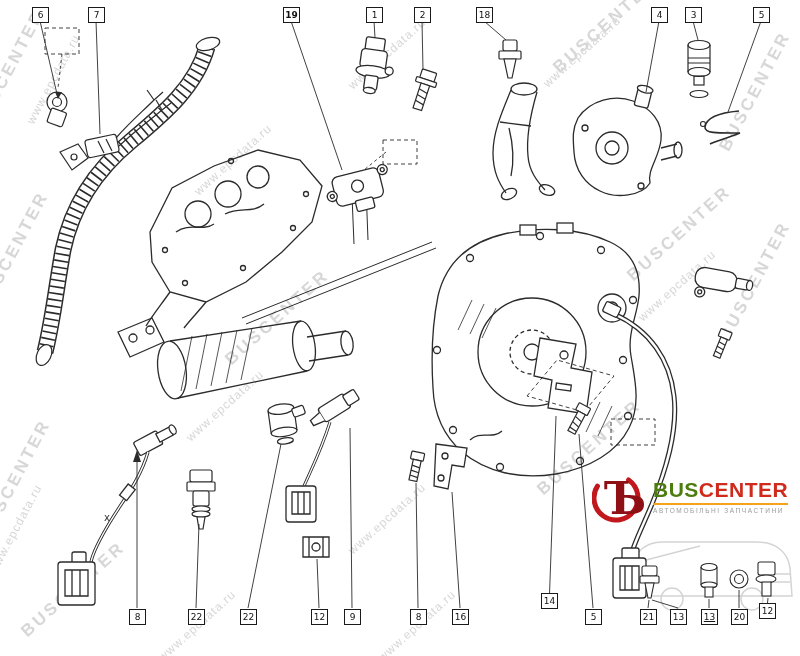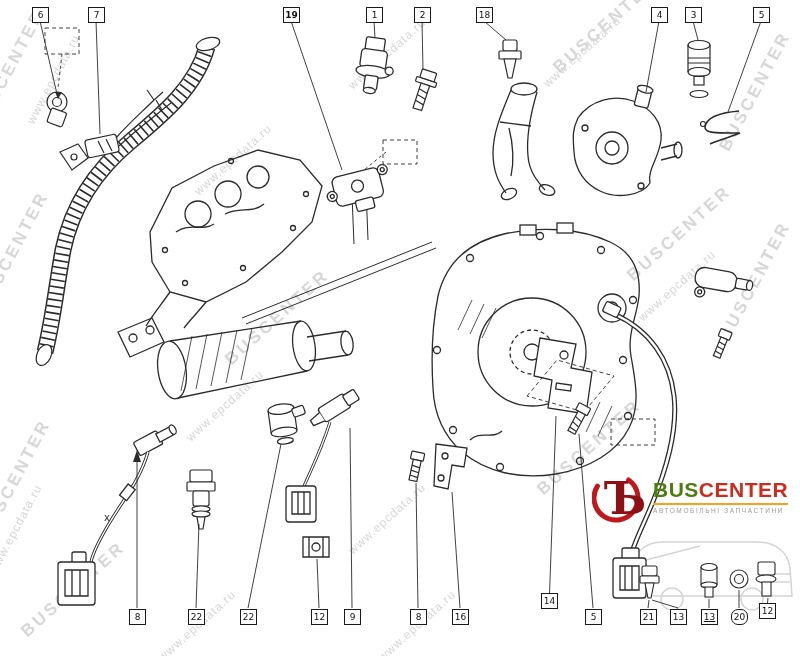--- a/index.html
+++ b/index.html
@@ -405,21 +405,21 @@
   <div class="callout" style="left:240px; top:609px;">22</div>
   <div class="callout" style="left:311px; top:609px;">12</div>
   <div class="callout" style="left:344px; top:609px;">9</div>
   <div class="callout" style="left:410px; top:609px;">8</div>
   <div class="callout" style="left:452px; top:609px;">16</div>
   <div class="callout" style="left:541px; top:593px;">14</div>
   <div class="callout" style="left:585px; top:609px;">5</div>
   <div class="callout" style="left:640px; top:609px;">21</div>
   <div class="callout" style="left:670px; top:609px;">13</div>
   <div class="callout" style="left:701px; top:609px;text-decoration:underline;">13</div>
-  <div class="callout" style="left:731px; top:609px;border-radius:7px;">20</div>
+  <div class="callout" style="left:731px; top:609px;">20</div>
   <div class="callout" style="left:759px; top:603px;">12</div>
 
   <div class="logo">
     <svg class="logo-icon" width="56" height="68" viewBox="0 0 56 68">
       <circle cx="24" cy="36" r="22" fill="none" stroke="#c0181c" stroke-width="5" stroke-dasharray="102 36" transform="rotate(-55 24 36)" stroke-linecap="round"></circle>
       <text x="12" y="52" font-size="44" font-weight="bold" fill="#8f1014" font-family="'DejaVu Serif', serif">Ъ</text>
     </svg>
     <div class="logo-text">
       <div class="logo-brand"><span class="brand-bus">BUS</span><span class="brand-center">CENTER</span></div>
       <div class="logo-rule"></div>

